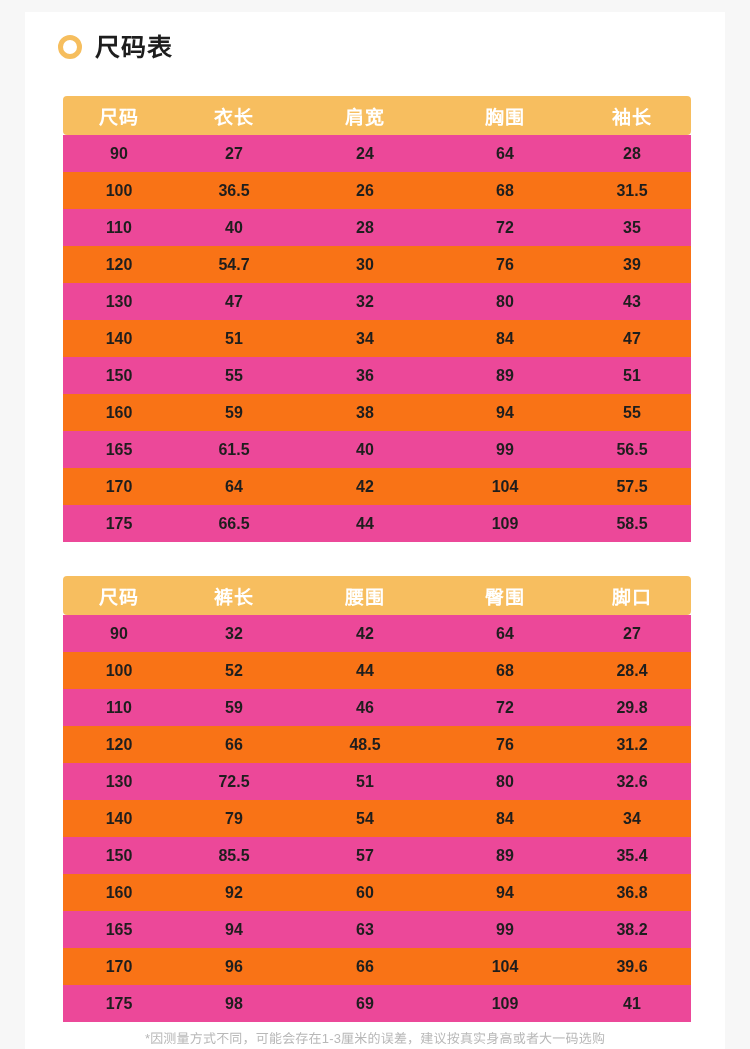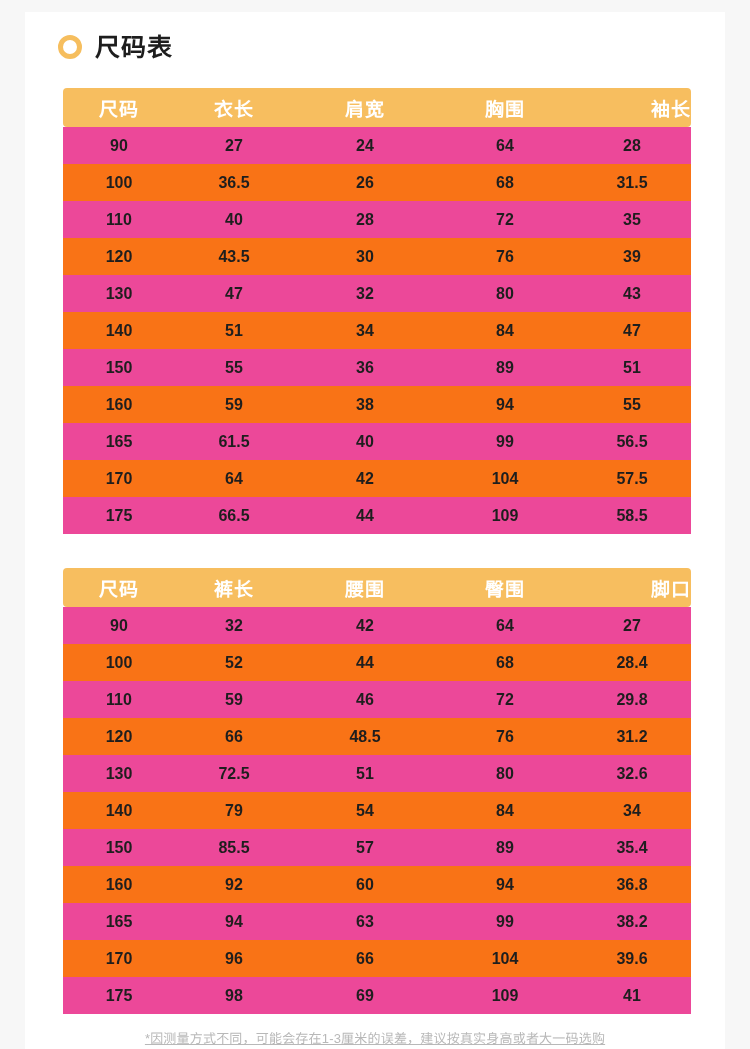--- a/index.html
+++ b/index.html
@@ -58,20 +58,21 @@
     white-space: nowrap;
   }
 
   
   .size-table {
     position: absolute;
     left: 38px;          
     width: 628px;
     border-collapse: collapse;
     table-layout: fixed;
+    margin-top: 8px;
   }
   #table-top  { top: 76px; }
   #table-bottom { top: 556px; }
 
   .size-table thead th {
     background: #f7be5f;
     color: #ffffff;
     font-size: 19px;
     font-weight: bold;
     height: 39px;
@@ -80,21 +81,20 @@
     padding: 0;
     border: none;
   }
   .size-table thead tr th:first-child {
     border-top-left-radius: 4px;
     border-bottom-left-radius: 4px;
   }
   .size-table thead tr th:last-child {
     border-top-right-radius: 4px;
     border-bottom-right-radius: 4px;
-    text-align: right;
   }
 
   .size-table tbody td {
     height: 37px;
     text-align: center;
     font-size: 16px;
     font-weight: bold;
     color: #1e1e1e;
     padding: 0;
     border: none;
@@ -117,21 +117,20 @@
   .footnote {
     position: absolute;
     left: 0;
     top: 1018px;
     width: 700px;
     text-align: center;
     font-size: 13px;
     color: #b8b8b8;
     letter-spacing: 0.2px;
     line-height: 1.4;
-    text-decoration: underline;
   }
 </style>
 </head>
 <body>
 
 <div id="page">
   <div id="canvas">
 
     <div class="title-row">
       <span class="ring-icon"></span>
@@ -172,21 +171,21 @@
           </tr>
           <tr class="even-row">
             <td>110</td>
             <td>40</td>
             <td>28</td>
             <td>72</td>
             <td>35</td>
           </tr>
           <tr class="odd-row">
             <td>120</td>
-            <td>43.5</td>
+            <td>54.7</td>
             <td>30</td>
             <td>76</td>
             <td>39</td>
           </tr>
           <tr class="even-row">
             <td>130</td>
             <td>47</td>
             <td>32</td>
             <td>80</td>
             <td>43</td>

